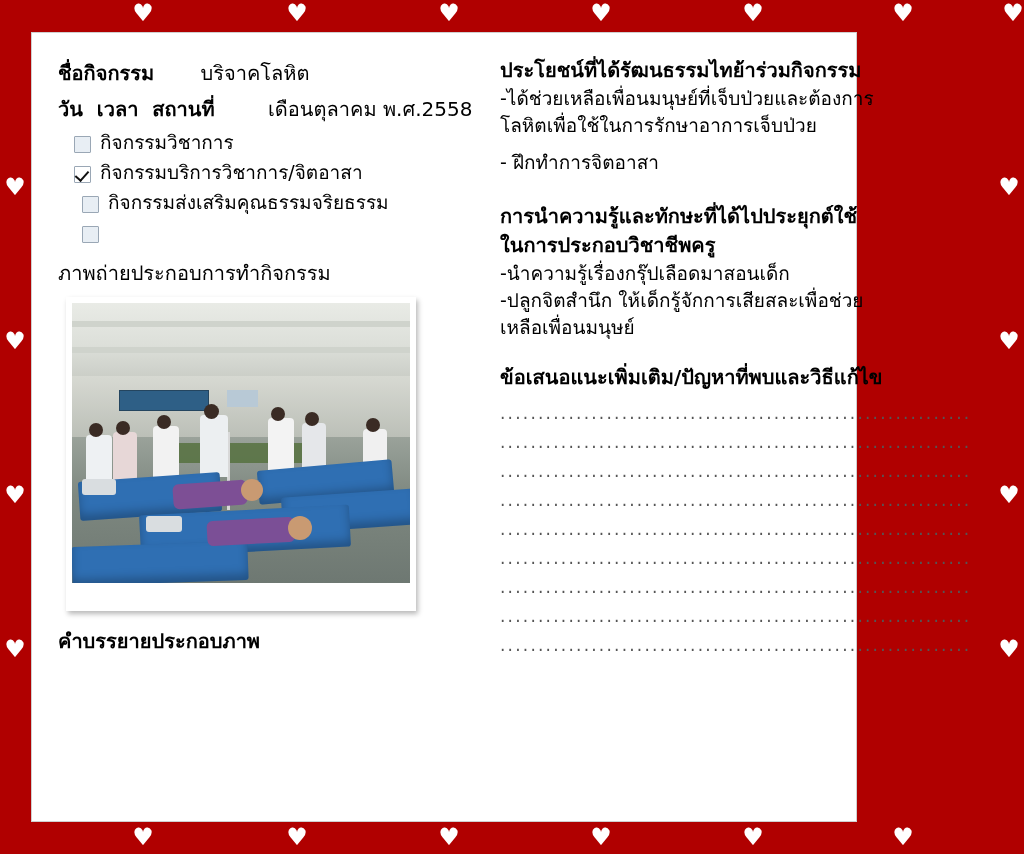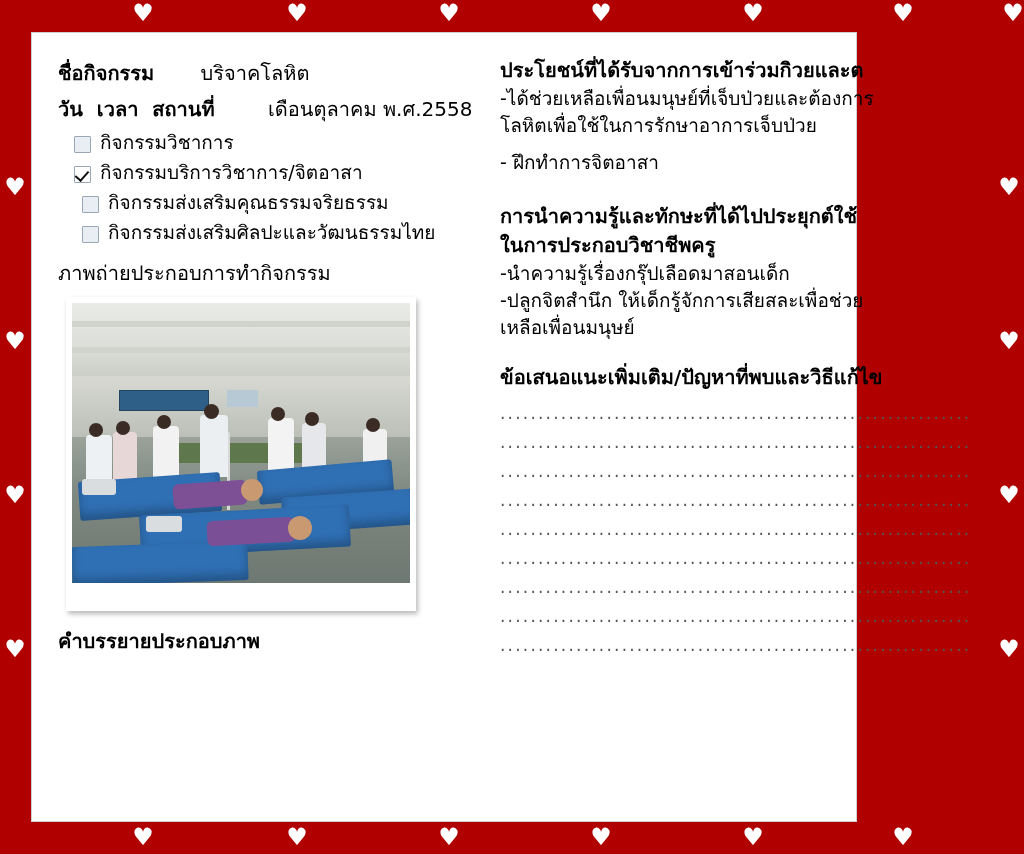--- a/index.html
+++ b/index.html
@@ -326,21 +326,20 @@
           <div class="check-item">
             <span class="box checked"></span>
             <span class="check-label t">กิจกรรมบริการวิชาการ/จิตอาสา</span>
           </div>
           <div class="check-item indent">
             <span class="box"></span>
             <span class="check-label t">กิจกรรมส่งเสริมคุณธรรมจริยธรรม</span>
           </div>
           <div class="check-item indent">
             <span class="box"></span>
-            <span class="check-label t">กิจกรรมส่งเสริมศิลปะและวัฒนธรรมไทย</span>
           </div>
         </div>
 
         <div class="sec-head t">ภาพถ่ายประกอบการทำกิจกรรม</div>
 
         <div class="photo-wrap">
           <div class="photo">
             <div class="ph-ceiling">
               <div class="beam" style="top:18px;"></div>
               <div class="beam" style="top:44px;"></div>
@@ -385,21 +384,21 @@
             <div class="pillow" style="left:3%; top:63%; width:34px; height:16px;"></div>
             <div class="pillow" style="left:22%; top:76%; width:36px; height:16px;"></div>
           </div>
         </div>
 
         <div class="caption-head t">คำบรรยายประกอบภาพ</div>
       </div>
 
       <div class="col-right">
 
-        <div class="head-right t">ประโยชน์ที่ได้รับจากการเข้าร่วมกิวยและต</div>
+        <div class="head-right t">ประโยชน์ที่ได้รัฒนธรรมไทย้าร่วมกิจกรรม</div>
         <div class="body-text t">-ได้ช่วยเหลือเพื่อนมนุษย์ที่เจ็บป่วยและต้องการ</div>
         <div class="body-text t">โลหิตเพื่อใช้ในการรักษาอาการเจ็บป่วย</div>
         <div class="gap-sm"></div>
         <div class="body-text t">-   ฝึกทำการจิตอาสา</div>
 
         <div class="gap-lg"></div>
 
         <div class="head-right t">การนำความรู้และทักษะที่ได้ไปประยุกต์ใช้</div>
         <div class="head-right t">ในการประกอบวิชาชีพครู</div>
         <div class="body-text t">-นำความรู้เรื่องกรุ๊ปเลือดมาสอนเด็ก</div>

